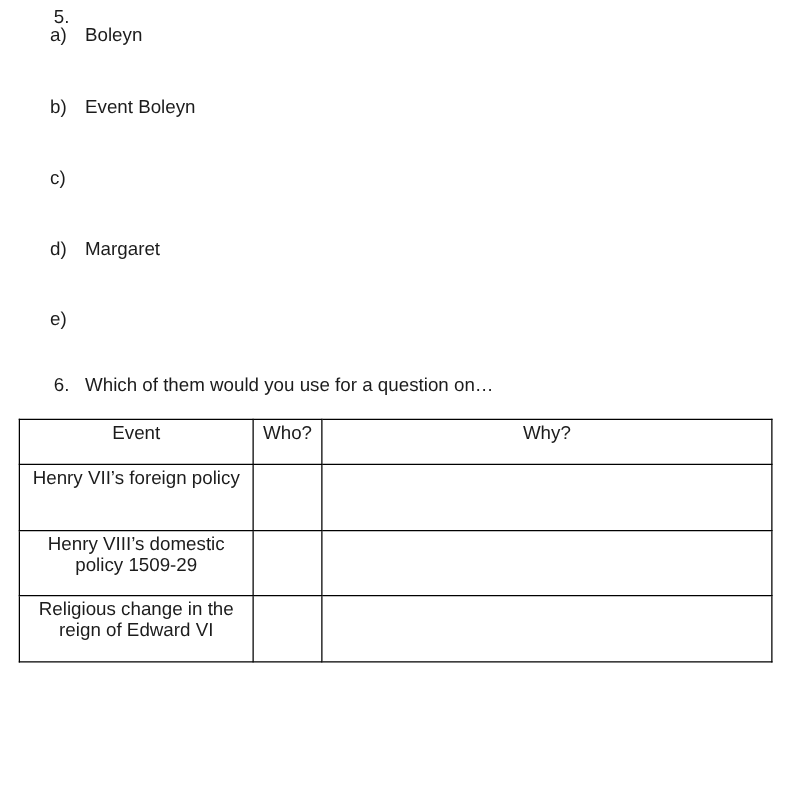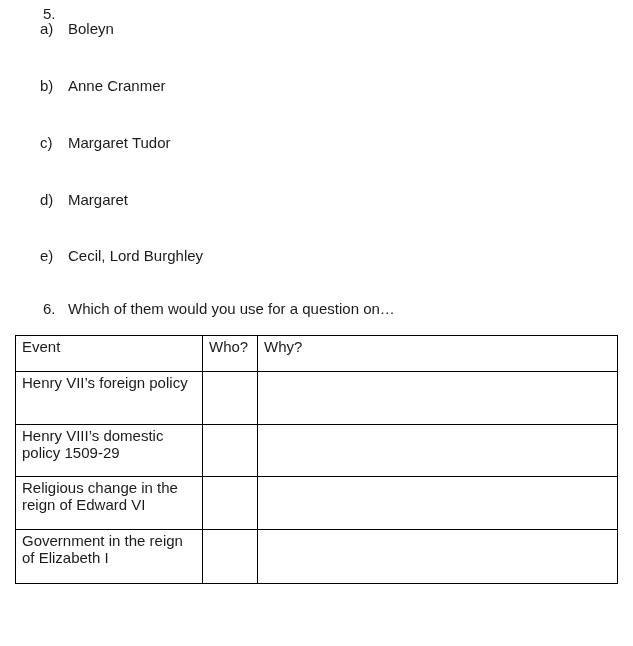--- a/index.html
+++ b/index.html
@@ -47,21 +47,21 @@
     top: 335px;
     width: 602px;
     border-collapse: collapse;
     table-layout: fixed;
   }
   table.events td, table.events th {
     border: 1px solid #000000;
     vertical-align: top;
     padding: 2px 6px 2px 6px;
     font-weight: normal;
-    text-align: left;
+    text-align: center;
     font-size: 15px;
     line-height: 17px;
     color: #1c1c1c;
     overflow: hidden;
   }
   col.c-event { width: 187px; }
   col.c-who   { width: 55px; }
   col.c-why   { width: 360px; }
   tr.r-head  { height: 36px; }
   tr.r-1     { height: 53px; }
@@ -80,36 +80,34 @@
     <span class="marker">5.</span>
   </div>
 
   <div class="list-item let-item pa">
     <span class="marker">a)</span>
     <span>Boleyn</span>
   </div>
 
   <div class="list-item let-item pb">
     <span class="marker">b)</span>
-    <span>Anne Cranmer</span>
+    <span>Event Boleyn</span>
   </div>
 
   <div class="list-item let-item pc">
     <span class="marker">c)</span>
-    <span>Margaret Tudor</span>
   </div>
 
   <div class="list-item let-item pd">
     <span class="marker">d)</span>
     <span>Margaret</span>
   </div>
 
   <div class="list-item let-item pe">
     <span class="marker">e)</span>
-    <span>Cecil, Lord Burghley</span>
   </div>
 
   <div class="list-item num-item q6">
     <span class="marker">6.</span>
     <span>Which of them would you use for a question on…</span>
   </div>
 
   <table class="events">
     <colgroup>
       <col class="c-event">
@@ -132,22 +130,16 @@
 policy 1509-29</td>
       <td></td>
       <td></td>
     </tr>
     <tr class="r-4">
       <td class="event-cell">Religious change in the
 reign of Edward VI</td>
       <td></td>
       <td></td>
     </tr>
-    <tr class="r-5">
-      <td class="event-cell">Government in the reign
-of Elizabeth I</td>
-      <td></td>
-      <td></td>
-    </tr>
   </tbody>
     </table>
 
 </div>
 
 </body></html>

